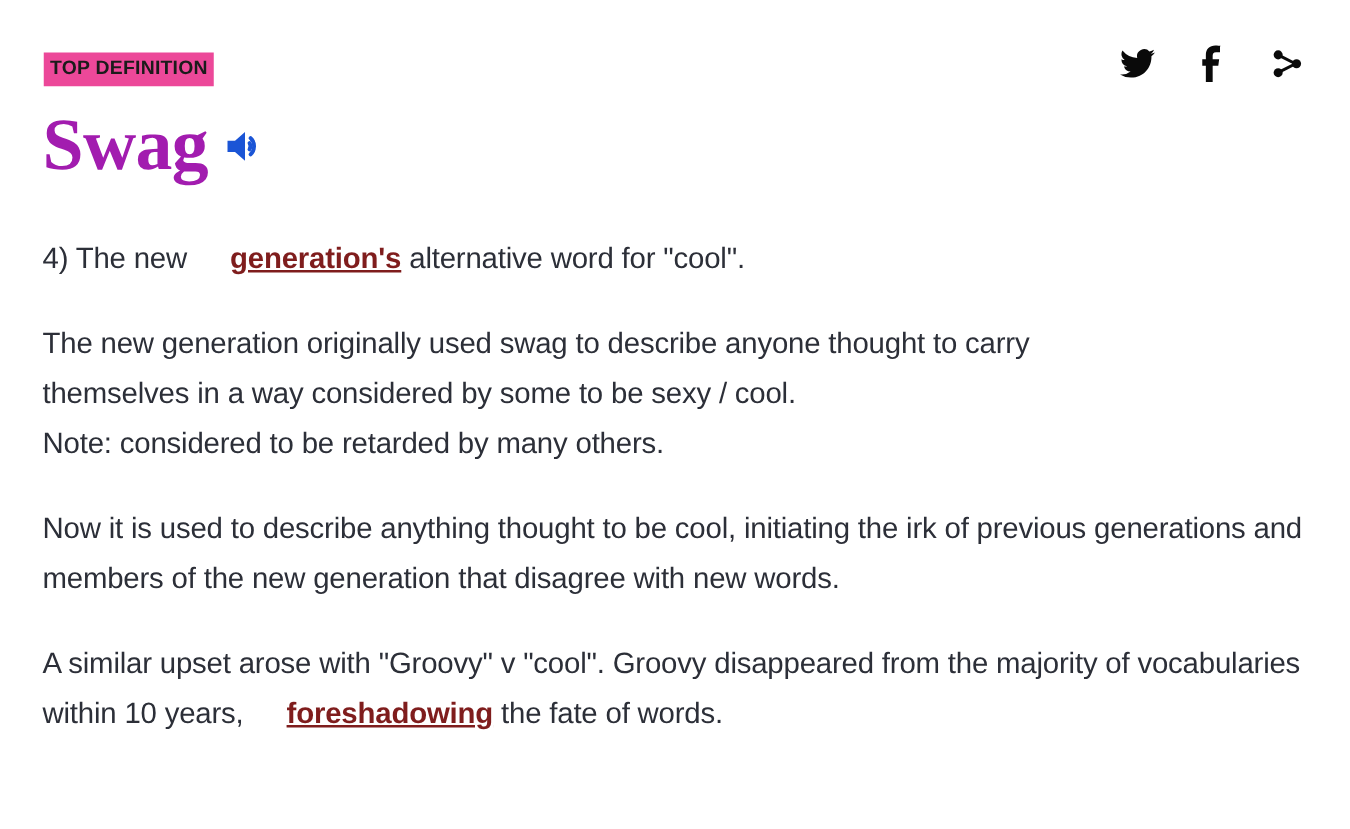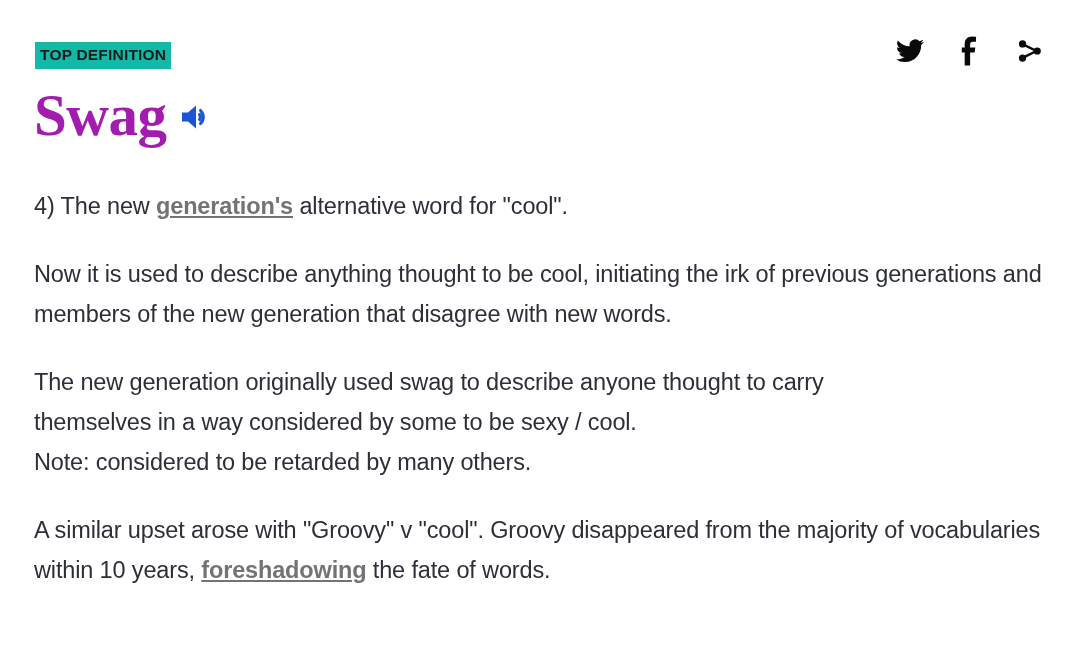--- a/index.html
+++ b/index.html
@@ -28,21 +28,21 @@
     left: 0;
     top: 0;
     width: 1080px;
     height: 95px;
   }
 
   .badge {
     position: absolute;
     left: 35px;
     top: 42px;
-    background: #14b8a6;
+    background: #ec4899;
     color: #1b1b1b;
     font-family: "Liberation Sans", sans-serif;
     font-weight: bold;
     font-size: 15.5px;
     letter-spacing: 0.2px;
     line-height: 1;
     padding: 5px 5px 6px 5px;
     white-space: nowrap;
   }
 
@@ -99,25 +99,26 @@
     font-size: 23.5px;
     line-height: 40px;
     letter-spacing: -0.15px;
   }
   .definition p {
     margin: 0 0 28px 0;
   }
   .definition p:last-child { margin-bottom: 0; }
 
   .deflink {
-    color: #737373;
+    color: #7f1d1d;
     font-weight: bold;
     text-decoration: underline;
     text-underline-offset: 2px;
     cursor: pointer;
+    margin-left: 28px;
   }
 </style>
 </head>
 <body>
 
 <div class="page">
 
   <div class="header">
 
     <div class="badge">TOP DEFINITION</div>
@@ -159,27 +160,27 @@
       </svg>
     </span>
   </div>
 
   <div class="definition">
 
     <p>
       <span>4) The new </span><a class="deflink">generation's</a><span> alternative word for "cool".</span>
     </p>
 
-    <p>Now it is used to describe anything thought to be cool, initiating the irk of previous generations and members of the new generation that disagree with new words.</p>
-
     <p>
       <span>The new generation originally used swag to describe anyone thought to carry</span><br>
       <span>themselves in a way considered by some to be sexy / cool.</span><br>
       <span>Note: considered to be retarded by many others.</span>
     </p>
+
+    <p>Now it is used to describe anything thought to be cool, initiating the irk of previous generations and members of the new generation that disagree with new words.</p>
 
     <p>
       <span>A similar upset arose with "Groovy" v "cool". Groovy disappeared from the majority of vocabularies within 10 years, </span><a class="deflink">foreshadowing</a><span> the fate of words.</span>
     </p>
 
   </div>
 
 </div>
 
 </body></html>

